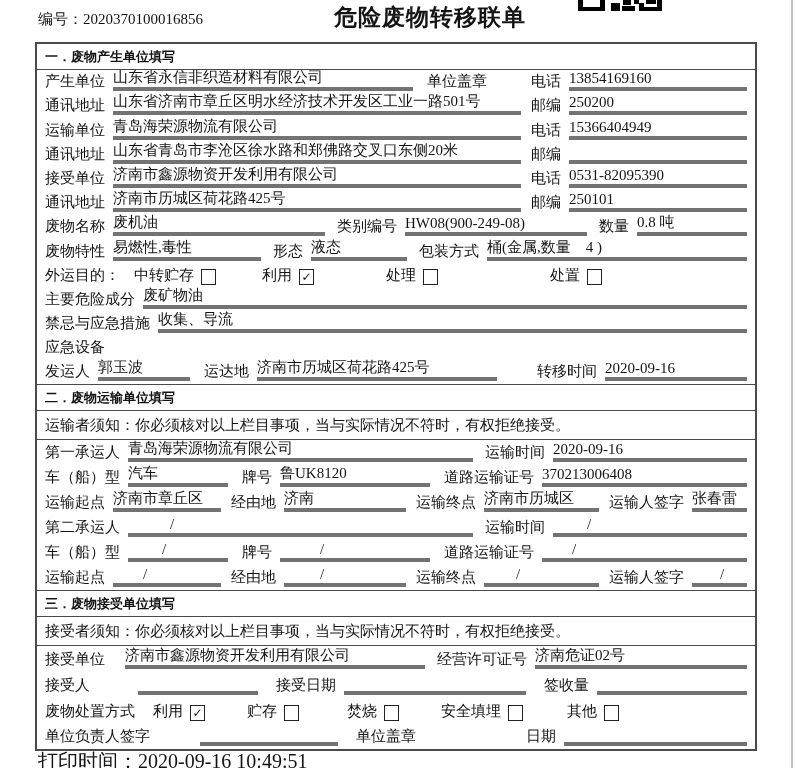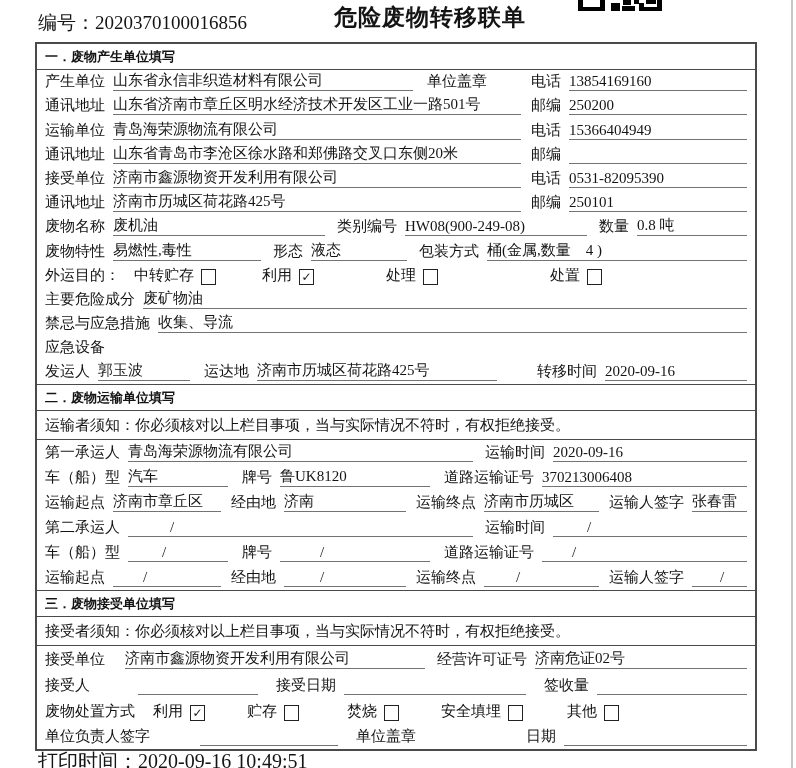--- a/index.html
+++ b/index.html
@@ -1,21 +1,21 @@
 <!DOCTYPE html>
 <html><head>
 <meta charset="utf-8">
 <style>
   html,body{margin:0;padding:0;background:#fff;}
   .page{
     position:relative;width:796px;height:768px;background:#ffffff;overflow:hidden;
     font-family:"Liberation Serif","DejaVu Serif",serif;color:#141414;
   }
   
-  .doc-number{position:absolute;left:38px;top:10px;font-size:19px;white-space:nowrap;}
+  .doc-number{position:absolute;left:38px;top:10px;font-size:15px;white-space:nowrap;}
   .doc-title{position:absolute;left:334px;top:2px;margin:0;font-size:23px;font-weight:bold;letter-spacing:1px;white-space:nowrap;}
   .qr-fragment{position:absolute;left:578px;top:0;}
   .page-edge{position:absolute;left:791px;top:0;width:2px;height:768px;background:#c6c6c6;}
   
   .form-table{
     position:absolute;left:35px;top:42px;width:722px;box-sizing:border-box;
     border:2px solid #4a4a4a;background:#fff;
   }
   .section-title{
     font-size:13px;font-weight:bold;padding:4px 8px 3px 8px;
@@ -26,21 +26,21 @@
     display:flex;align-items:baseline;font-size:15px;padding:5px 8px 4px 8px;
     border-bottom:1.5px solid #4a4a4a;white-space:nowrap;
   }
   .row{
     display:flex;align-items:flex-end;font-size:15px;
     height:24.2px;padding:0 8px 3px 8px;box-sizing:border-box;white-space:nowrap;
   }
   .s2 .row{height:25px;}
   .s3 .row{height:25.7px;}
   .lbl{margin-right:8px;white-space:nowrap;}
-  .u{border-bottom:1px solid #737373;white-space:nowrap;min-width:16px;}
+  .u{border-bottom:4px solid #737373;white-space:nowrap;min-width:16px;}
   .grow{flex:1 1 auto;}
   .opt{display:flex;align-items:flex-end;}
   .cb{
     display:inline-block;width:13px;height:14px;border:1.5px solid #222;
     margin-left:7px;text-align:center;line-height:14px;font-size:12px;font-weight:bold;
     font-family:"DejaVu Sans",sans-serif;box-sizing:content-box;
   }
   .print-time{position:absolute;left:38px;top:748px;font-size:20px;white-space:nowrap;}
 </style>
 </head>

